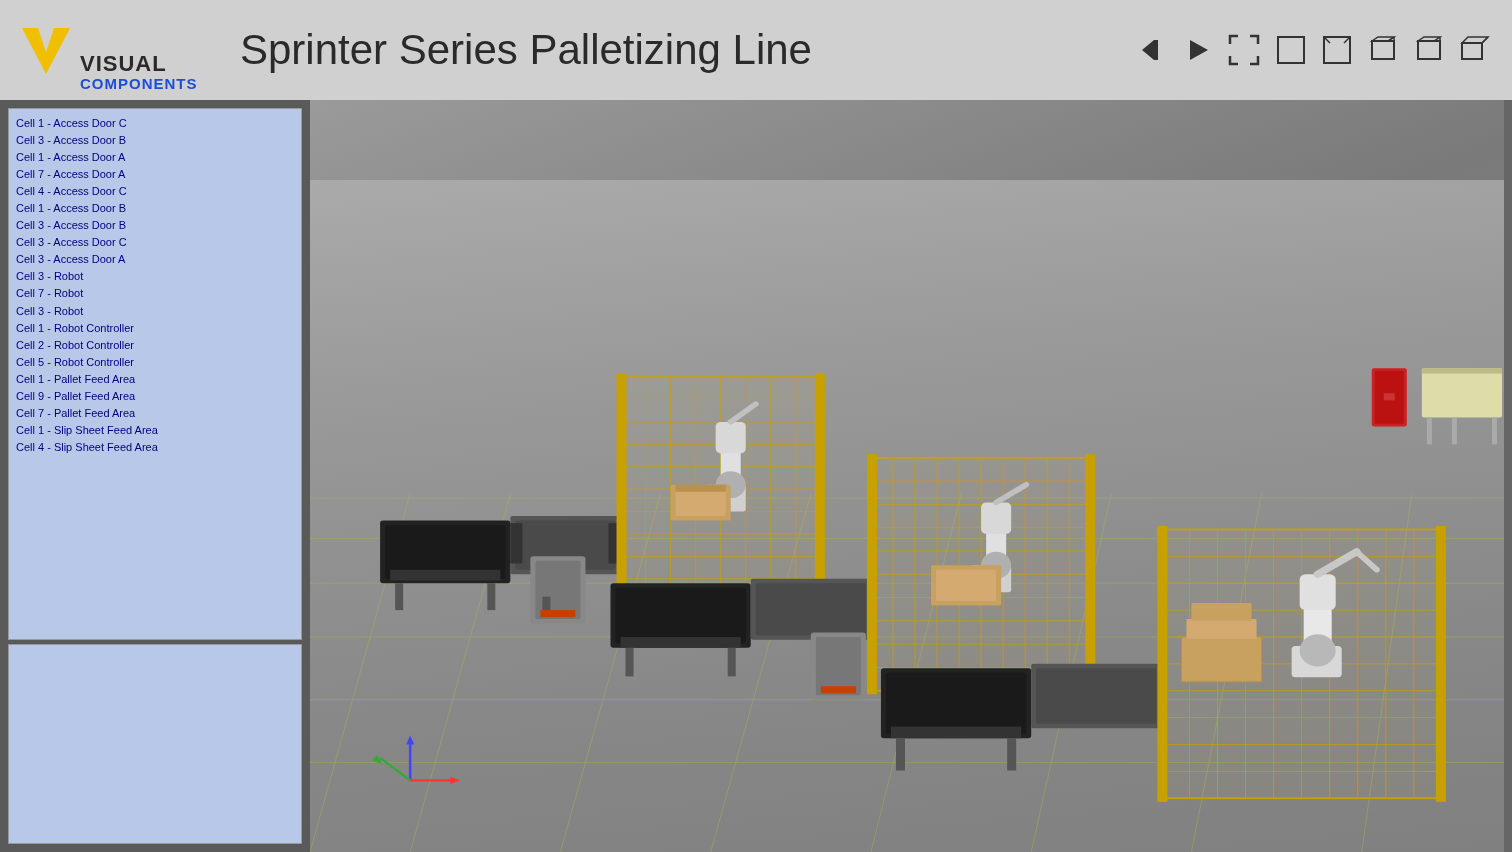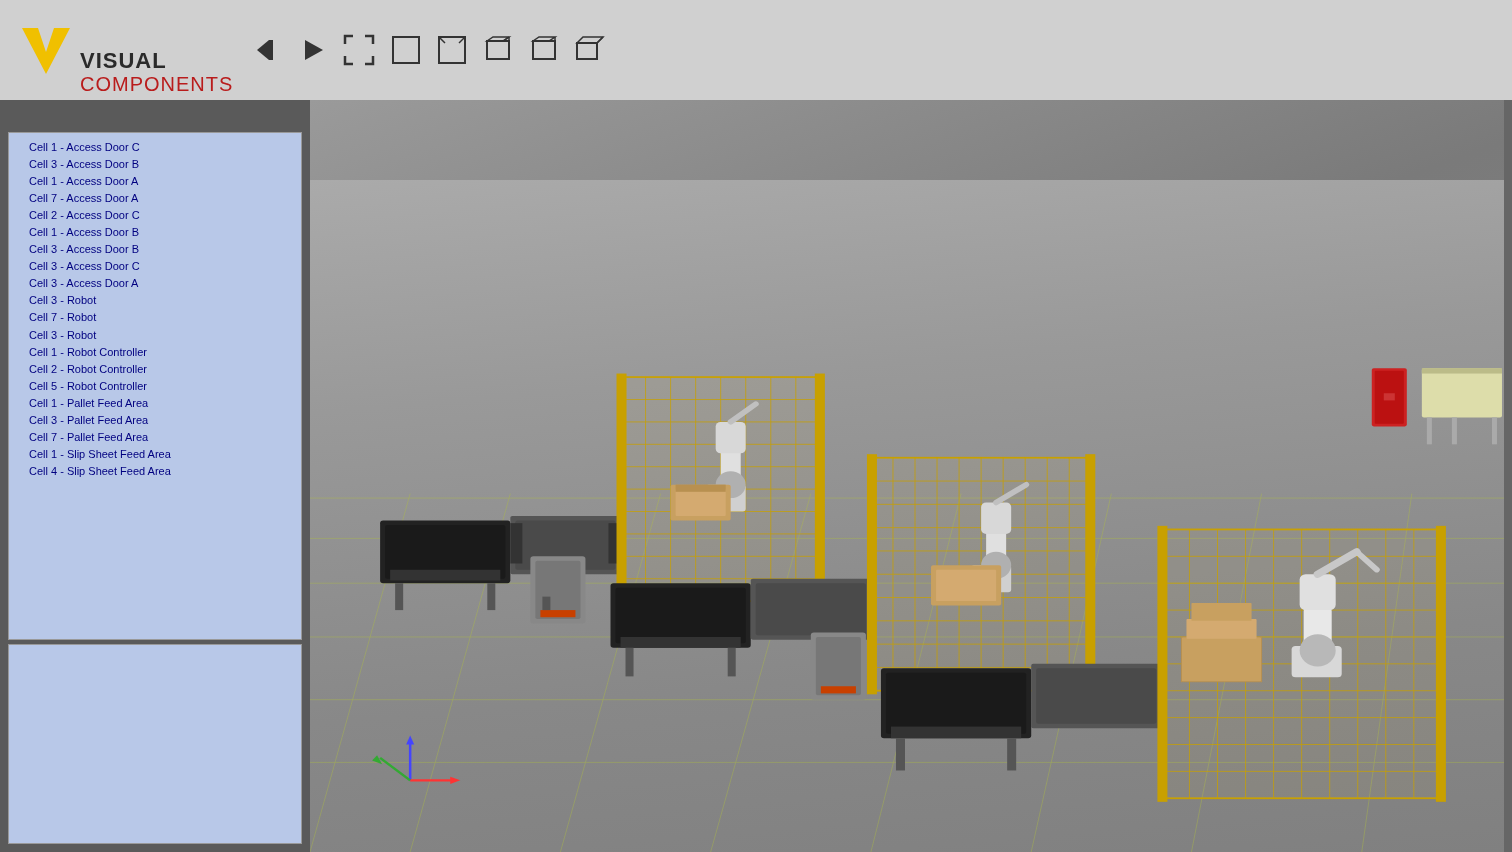--- a/index.html
+++ b/index.html
@@ -37,23 +37,23 @@
 
     #logo-visual {
       font-size: 22px;
       font-weight: 900;
       color: #2a2a2a;
       letter-spacing: 1px;
       margin-top: 44px;
     }
 
     #logo-components {
-      font-size: 20px;
-      font-weight: 400;
-      color: #b91c1c;
+      font-size: 15px;
+      font-weight: 700;
+      color: #1d4ed8;
       letter-spacing: 1px;
     }
 
     #title {
       font-size: 42px;
       font-weight: 400;
       color: #2a2a2a;
       flex: 1;
     }
 
@@ -93,24 +93,23 @@
       flex-direction: column;
       gap: 4px;
       padding: 8px;
       flex-shrink: 0;
     }
 
     #component-list-panel {
       background: #b8c8e8;
       border: 1px solid #999;
       flex: 1;
-      padding: 6px 20px;
+      padding: 6px 7px;
       overflow-y: auto;
       min-height: 0;
-      margin-top: 24px;
     }
 
     #component-list-panel .list-item {
       font-size: 11px;
       color: #000080;
       line-height: 1.55;
       white-space: nowrap;
     }
 
     #bottom-panel {
@@ -153,20 +152,21 @@
     <svg width="52" height="52" viewBox="0 0 52 52">
 
       <polygon points="2,4 18,4 26,28 34,4 50,4 26,50" fill="#f0c000"></polygon>
     </svg>
     <div id="logo-text">
       <span id="logo-visual">VISUAL</span>
       <span id="logo-components">COMPONENTS</span>
     </div>
   </div>
 
+  <div id="title">Sprinter Series Palletizing Line</div>
 
   <div id="toolbar-icons">
 
     <div class="toolbar-btn">
       <svg width="32" height="32" viewBox="0 0 32 32">
         <polygon points="16,6 4,16 16,26" fill="#333"></polygon>
         <rect x="16" y="6" width="4" height="20" fill="#333"></rect>
       </svg>
     </div>
 
@@ -225,33 +225,33 @@
 
 <div id="main">
 
   <div id="left-panel">
     <div id="component-list-panel">
 
     <div class="list-item">Cell 1 - Access Door C</div>
         <div class="list-item">Cell 3 - Access Door B</div>
         <div class="list-item">Cell 1 - Access Door A</div>
         <div class="list-item">Cell 7 - Access Door A</div>
-        <div class="list-item">Cell 2 - Access Door C</div>
+        <div class="list-item">Cell 4 - Access Door C</div>
         <div class="list-item">Cell 1 - Access Door B</div>
         <div class="list-item">Cell 3 - Access Door B</div>
         <div class="list-item">Cell 3 - Access Door C</div>
         <div class="list-item">Cell 3 - Access Door A</div>
         <div class="list-item">Cell 3 - Robot</div>
         <div class="list-item">Cell 7 - Robot</div>
         <div class="list-item">Cell 3 - Robot</div>
         <div class="list-item">Cell 1 - Robot Controller</div>
         <div class="list-item">Cell 2 - Robot Controller</div>
         <div class="list-item">Cell 5 - Robot Controller</div>
         <div class="list-item">Cell 1 - Pallet Feed Area</div>
-        <div class="list-item">Cell 3 - Pallet Feed Area</div>
+        <div class="list-item">Cell 9 - Pallet Feed Area</div>
         <div class="list-item">Cell 7 - Pallet Feed Area</div>
         <div class="list-item">Cell 1 - Slip Sheet Feed Area</div>
         <div class="list-item">Cell 4 - Slip Sheet Feed Area</div>
       </div>
     <div id="bottom-panel"></div>
   </div>
 
   <div id="viewport">
     <div id="viewport-inner">
 

